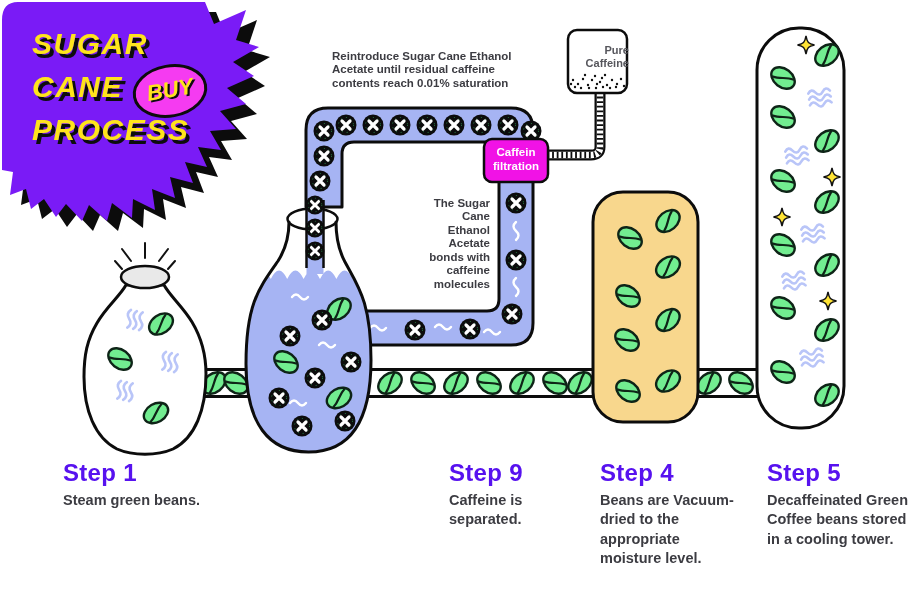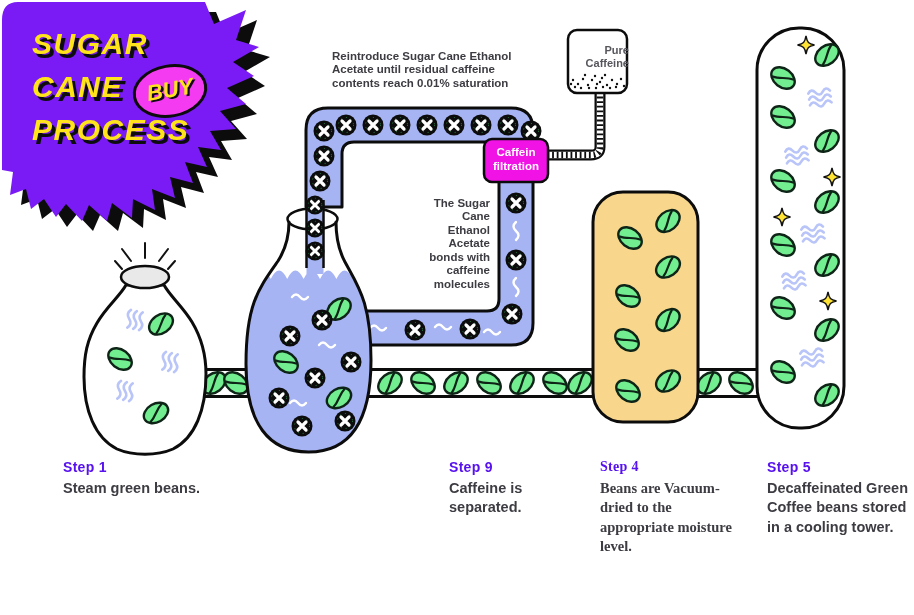--- a/index.html
+++ b/index.html
@@ -20,24 +20,24 @@
   .buy-label{left:134px;top:77px;width:72px;text-align:center;font-size:22px;font-style:italic;
     font-weight:800;color:var(--badge_yellow);text-shadow:2px 2px 0 #0d0d0d;transform:rotate(-10deg);}
   .note{font-size:11.5px;font-weight:700;color:var(--text_dark);line-height:1.17;}
   .note-reintroduce{left:332px;top:50px;width:205px;}
   .note-bonds{left:424px;top:197px;width:66px;text-align:right;}
   .pure-caffeine-label{left:566px;top:44px;width:63px;text-align:right;font-size:11px;
     font-weight:700;color:var(--label_grey);line-height:1.15;}
   .filtration-label{left:478px;top:146px;width:76px;text-align:center;font-size:11.5px;
     font-weight:600;color:#ffffff;line-height:1.18;}
   .step{position:absolute;top:459px;}
-  .step-title{font-size:14px;font-weight:800;color:var(--heading_purple);letter-spacing:.3px;}
+  .step-title{font-size:24px;font-weight:800;color:var(--heading_purple);letter-spacing:.3px;}
   .step-desc{margin-top:4px;font-size:14.5px;font-weight:700;color:var(--text_dark);line-height:1.33;}
   .s1{left:63px;width:170px;} .s2{left:247px;width:182px;} .s3{left:449px;width:120px;}
-  .s4{left:600px;width:138px;font-family:Liberation Serif, serif;} .s5{left:767px;width:147px;}
+  .s4{left:600px;width:138px;} .s5{left:767px;width:147px;}
 </style>
 </head>
 <body>
 
 <div class="stage">
 
 <svg class="scene" width="914" height="615" viewBox="0 0 914 615">
   <defs>
     <g id="bean">
       <ellipse rx="13" ry="9.2" fill="#72ED90" stroke="#0e2417" stroke-width="2.4"></ellipse>

